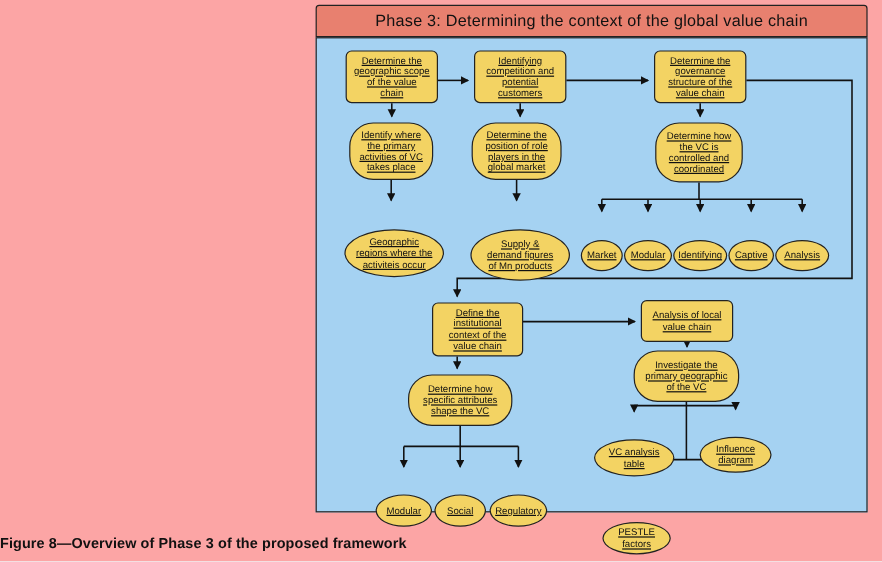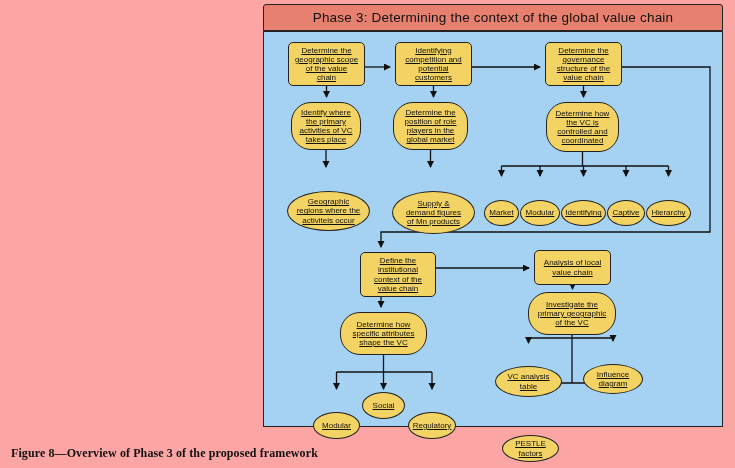--- a/index.html
+++ b/index.html
@@ -29,22 +29,22 @@
     background:var(--node-fill,#f3d363);
     border:1.4px solid #222;
     display:flex; align-items:center; justify-content:center;
     text-align:center; white-space:pre-line;
     font-size:8px; line-height:1.15;text-decoration:underline;
   }
   .box{border-radius:5px;}
   .stadium{border-radius:20px;}
   .ellipse{border-radius:50%;margin-top:19px;}
   .caption{
-    position:absolute; left:11px; top:446px;
-    font-size:12px; font-weight:bold; letter-spacing:.1px;font-family:Liberation Serif, serif;
+    position:absolute; left:0; top:446px;
+    font-size:12px; font-weight:bold; letter-spacing:.1px;
   }
 </style>
 </head>
 <body>
 
 <div class="figure">
 
   <div class="panel"></div>
 
   <svg class="wires" width="735" height="468">
@@ -115,21 +115,21 @@
 regions where the
 activiteis occur</div>
   <div class="node ellipse" style="left:392px;top:172px;width:83px;height:43px">Supply &amp;
 demand figures
 of Mn products</div>
 
   <div class="node ellipse" style="left:484px;top:181px;width:35px;height:26px">Market</div>
   <div class="node ellipse" style="left:520px;top:181px;width:40px;height:26px">Modular</div>
   <div class="node ellipse" style="left:561px;top:181px;width:45px;height:26px">Identifying</div>
   <div class="node ellipse" style="left:607px;top:181px;width:38px;height:26px">Captive</div>
-  <div class="node ellipse" style="left:646px;top:181px;width:45px;height:26px">Hierarchy</div>
+  <div class="node ellipse" style="left:646px;top:181px;width:45px;height:26px">Analysis</div>
 
   <div class="node box" style="left:360px;top:252px;width:76px;height:45px">Define the
 institutional
 context of the
 value chain</div>
   <div class="node box" style="left:534px;top:250px;width:77px;height:35px">Analysis of local
 value chain</div>
 
   <div class="node stadium" style="left:528px;top:292px;width:88px;height:43px">Investigate the
 primary geographic
@@ -139,17 +139,17 @@
 shape the VC</div>
 
   <div class="node ellipse" style="left:495px;top:347px;width:67px;height:31px">VC analysis
 table</div>
   <div class="node ellipse" style="left:583px;top:345px;width:60px;height:30px">Influence
 diagram</div>
   <div class="node ellipse" style="left:502px;top:416px;width:57px;height:27px">PESTLE
 factors</div>
 
   <div class="node ellipse" style="left:313px;top:393px;width:47px;height:27px">Modular</div>
-  <div class="node ellipse" style="left:362px;top:373px;width:43px;height:27px">Social</div>
+  <div class="node ellipse" style="left:362px;top:393px;width:43px;height:27px">Social</div>
   <div class="node ellipse" style="left:408px;top:393px;width:48px;height:27px">Regulatory</div>
 
   <div class="caption">Figure 8—Overview of Phase 3 of the proposed framework</div>
 </div>
 
 </body></html>

